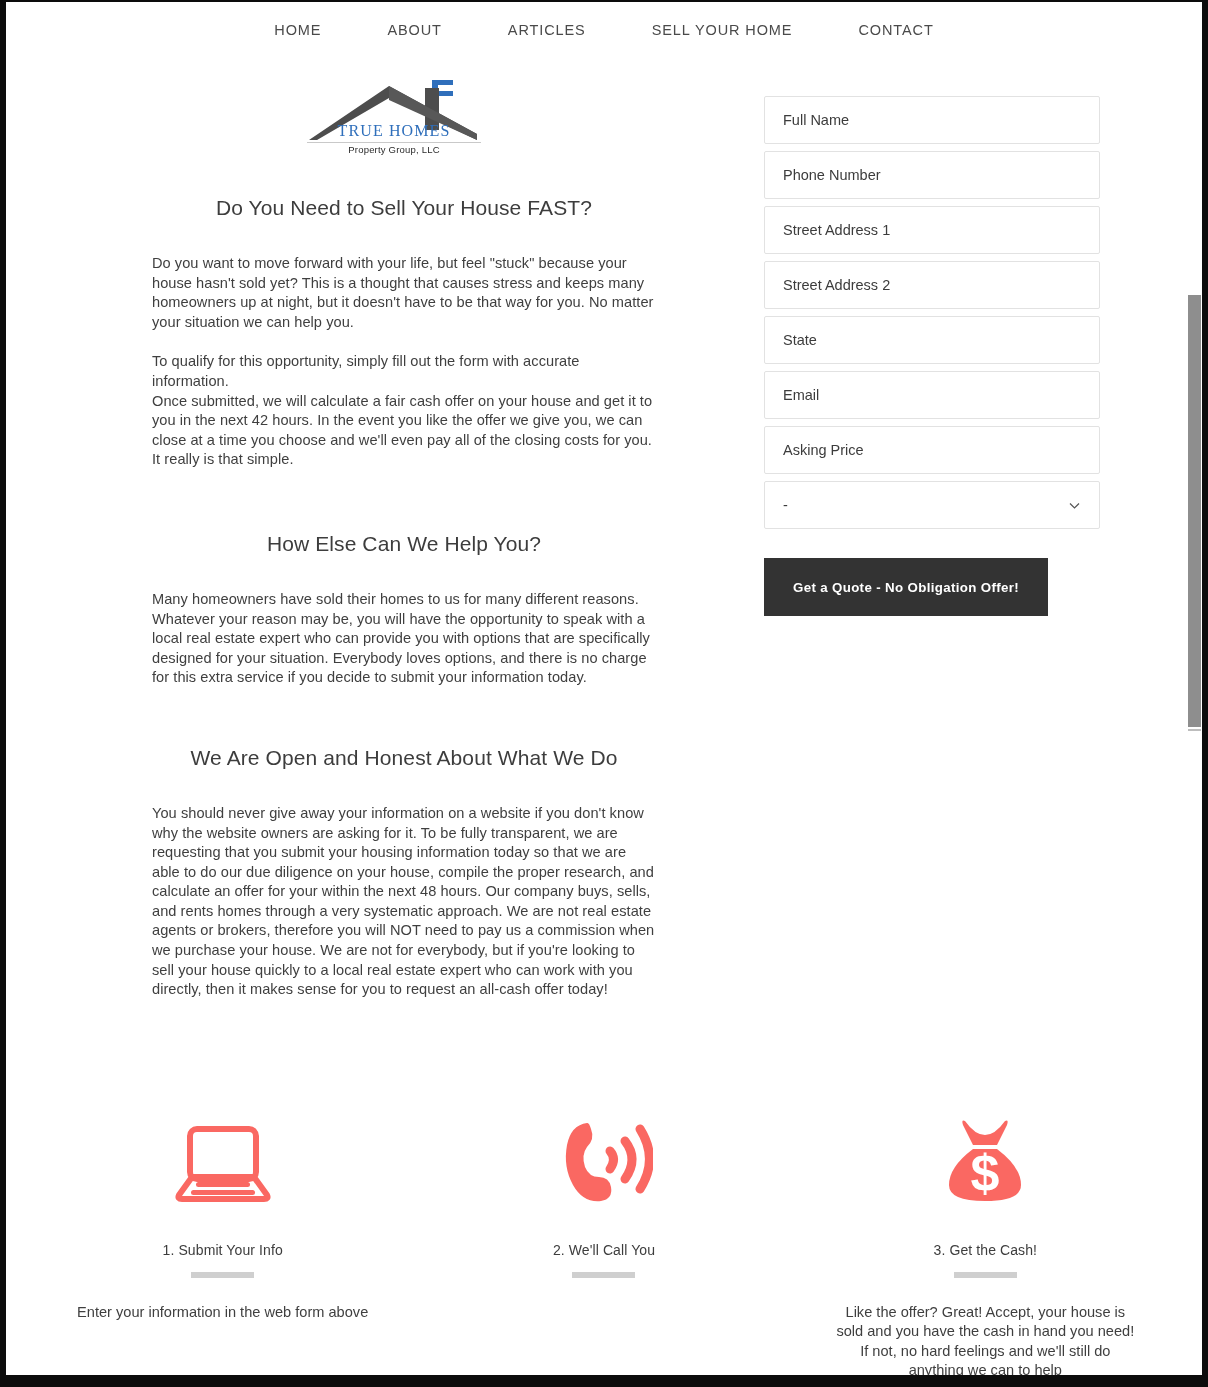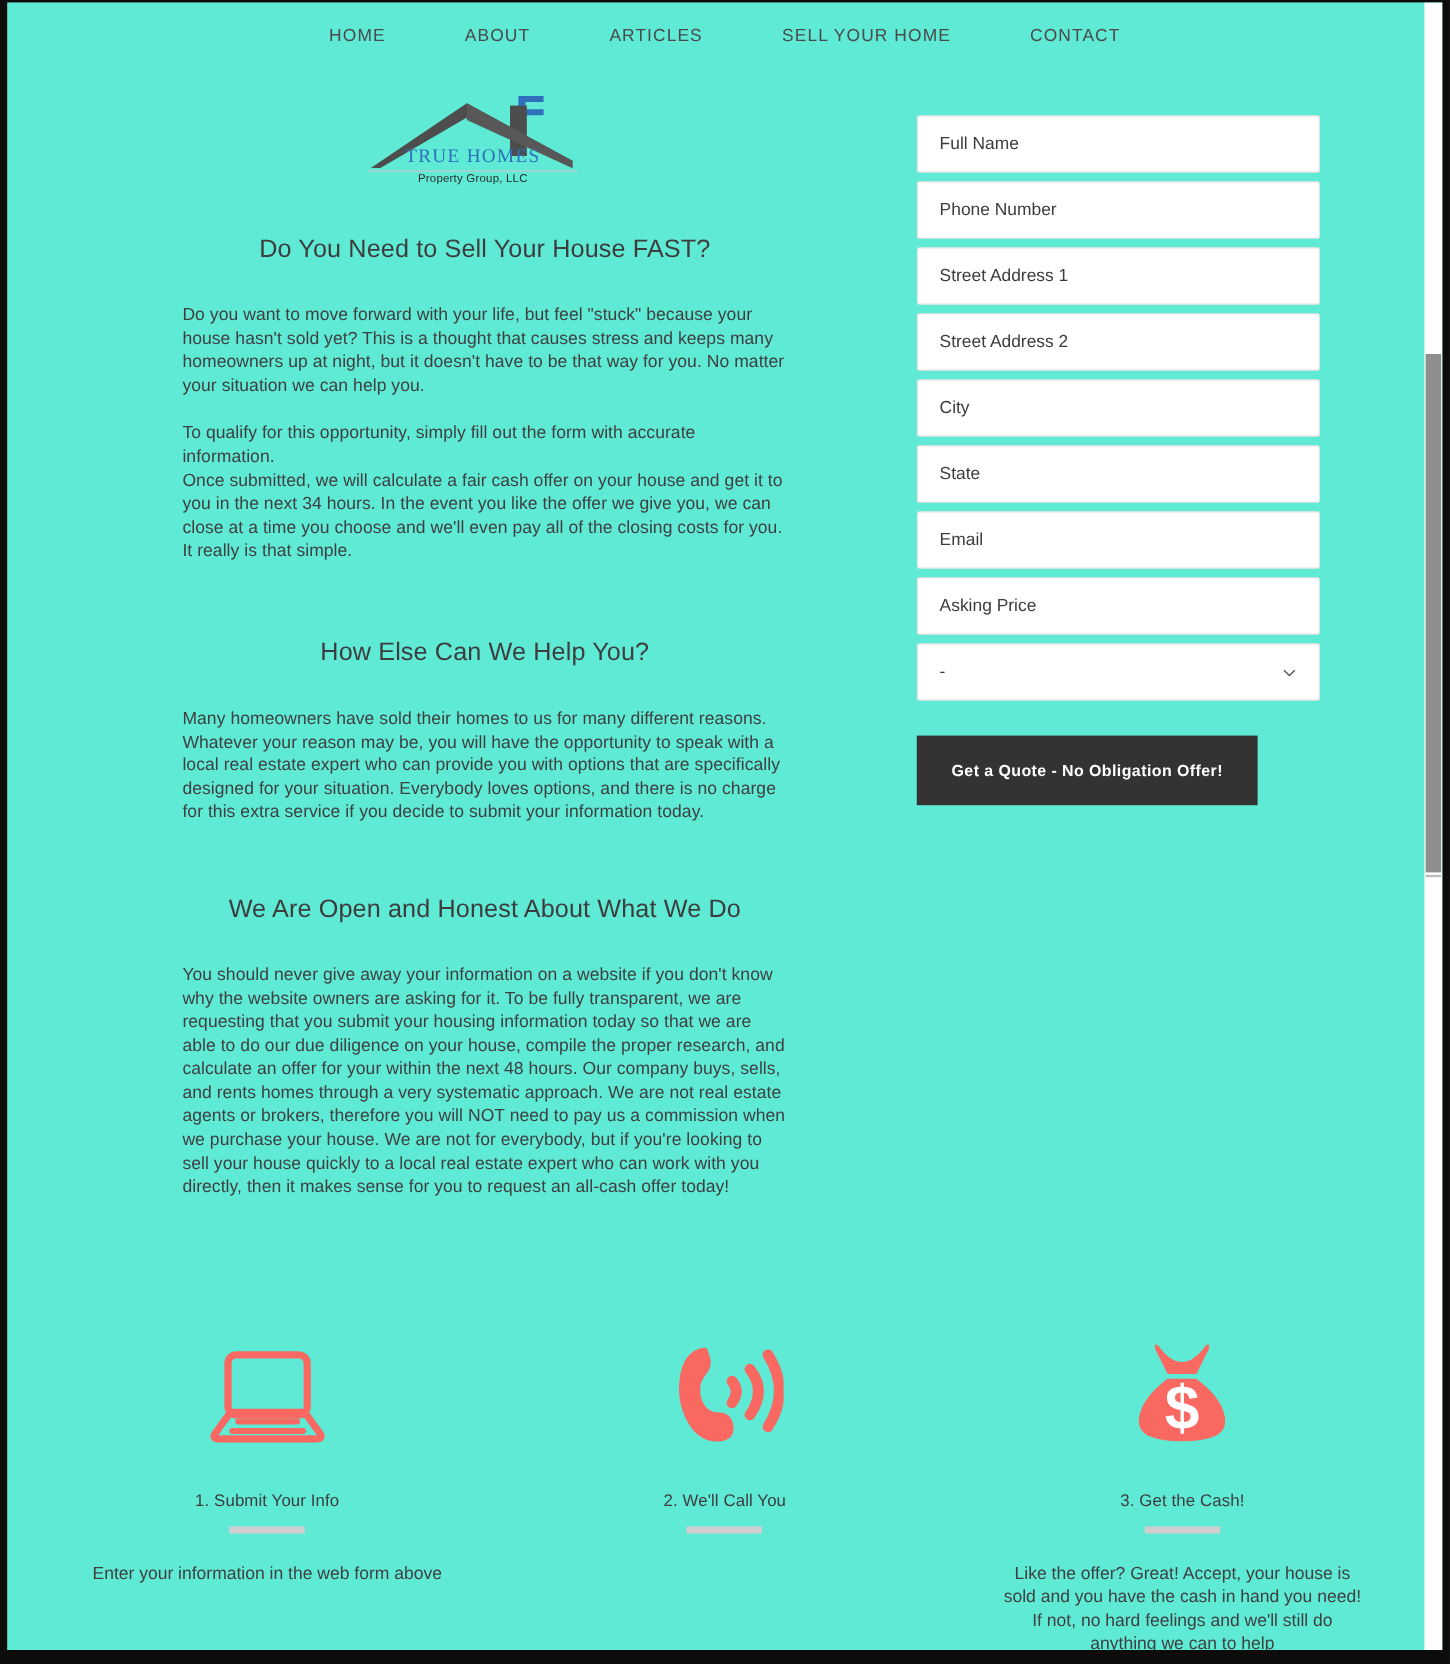--- a/index.html
+++ b/index.html
@@ -23,21 +23,21 @@
     width: 1208px;
     height: 1387px;
     background: #0c0c0c;
   }
   #viewport {
     position: absolute;
     left: 6px;
     top: 2px;
     width: 1196px;
     height: 1373px;
-    background: #5eead4;
+    background: #ffffff;
     overflow: hidden;
   }
 
   
   #scrollbar-track {
     position: absolute;
     right: 0px;
     top: 0px;
     width: 15px;
     height: 1373px;
@@ -278,35 +278,34 @@
           <div class="logo-text" id="logo-sub">Property Group, LLC</div>
         </div>
       </div>
 
       <div id="columns">
 
         <div id="left-col">
           <h2 class="section-title t1">Do You Need to Sell Your House FAST?</h2>
           <p class="body-copy">Do you want to move forward with your life, but feel "stuck" because your house hasn't sold yet?  This is a thought that causes stress and keeps many homeowners up at night, but it doesn't have to be that way for you. No matter your situation we can help you.</p>
           <p class="body-copy tight">To qualify for this opportunity, simply fill out the form with accurate information.</p>
-          <p class="body-copy">Once submitted, we will calculate a fair cash offer on your house and get it to you in the next 34 hours. In the event you like the offer we give you, we can close at a time you choose and we'll even pay all of the closing costs for you. It really is that simple.</p>
+          <p class="body-copy">Once submitted, we will calculate a fair cash offer on your house and get it to you in the next 42 hours. In the event you like the offer we give you, we can close at a time you choose and we'll even pay all of the closing costs for you. It really is that simple.</p>
 
           <h2 class="section-title t2">How Else Can We Help You?</h2>
           <p class="body-copy">Many homeowners have sold their homes to us for many different reasons.  Whatever your reason may be, you will have the opportunity to speak with a local real estate expert who can provide you with options that are specifically designed for your situation.  Everybody loves options, and there is no charge for this extra service if you decide to submit your information today.</p>
 
           <h2 class="section-title t3">We Are Open and Honest About What We Do</h2>
           <p class="body-copy">You should never give away your information on a website if you don't know why the website owners are asking for it.  To be fully transparent, we are requesting that you submit your housing information today so that we are able to do our due diligence on your house, compile the proper research, and calculate an offer for your within the next 48 hours.  Our company buys, sells, and rents homes through a very systematic approach.  We are not real estate agents or brokers, therefore you will NOT need to pay us a commission when we purchase your house.  We are not for everybody, but if you're looking to sell your house quickly to a local real estate expert who can work with you directly, then it makes sense for you to request an all-cash offer today!</p>
         </div>
 
         <div id="right-col">
           <div class="field">Full Name</div>
           <div class="field">Phone Number</div>
           <div class="field">Street Address 1</div>
           <div class="field">Street Address 2</div>
-          <div class="field">City</div>
           <div class="field">State</div>
           <div class="field">Email</div>
           <div class="field">Asking Price</div>
 
           <div class="field select">
             <span>-</span>
             <span class="chev">
               <svg width="13" height="13" viewBox="0 0 13 13">
                 <path d="M2 4.5 L6.5 9 L11 4.5" fill="none" stroke="#555" stroke-width="1.2"></path>
               </svg>

